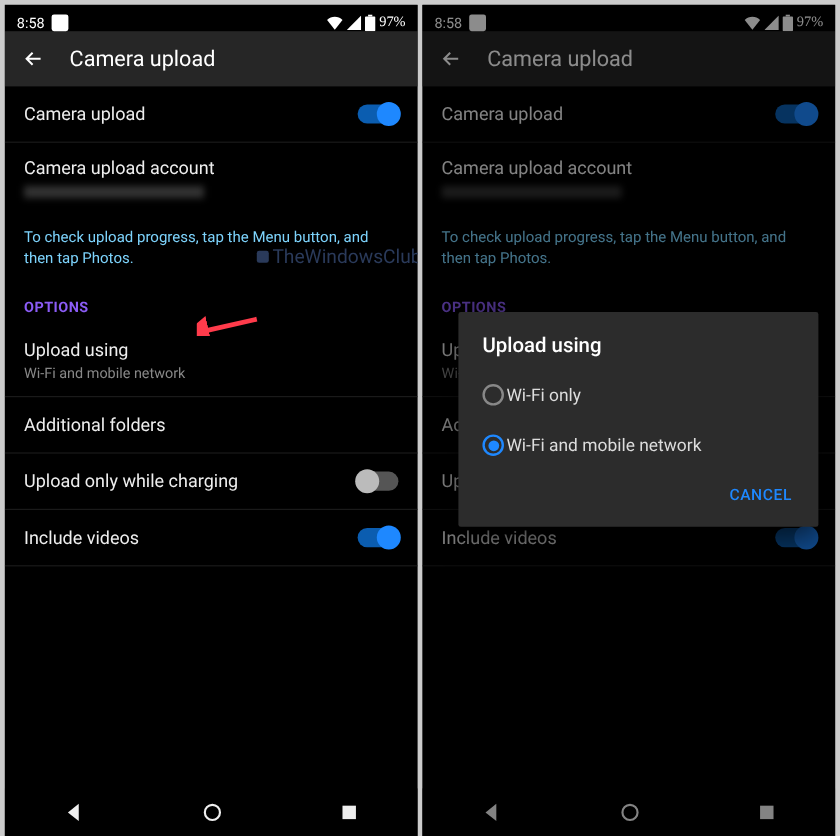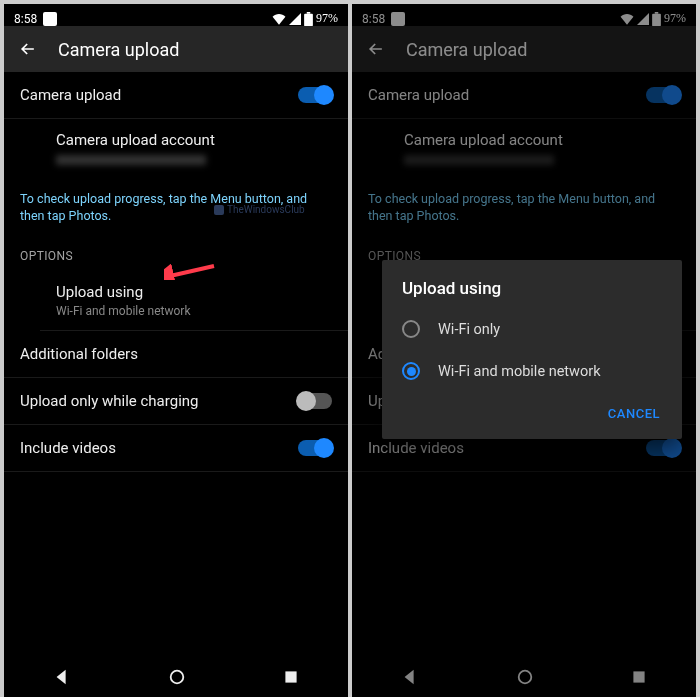--- a/index.html
+++ b/index.html
@@ -57,40 +57,40 @@
     .row {
       padding: 14px 16px;
       border-bottom: 1px solid #1a1a1a;
       display: flex;
       align-items: center;
       justify-content: space-between;
     }
     .row .labels { flex: 1; }
     .row .title { font-size: 15px; color: #eee; }
     .row .sub { font-size: 12px; color: #888; margin-top: 3px; }
-    .row.twoline { padding: 12px 16px; margin-left: 36px; }
+    .row.twoline { padding: 12px 16px; }
     .account-val {
       margin-top: 6px;
       height: 10px;
       width: 150px;
       filter: blur(3px);
       background: #333;
     }
     .helper {
       padding: 14px 16px 10px 16px;
       font-size: 12.5px;
       color: #7dd3fc;
       line-height: 1.35;
     }
     .section-header {
       padding: 14px 16px 8px 16px;
       font-size: 12px;
-      font-weight: 400;
+      font-weight: 700;
       letter-spacing: 0.4px;
-      color: #a3a3a3;
+      color: #8b5cf6;
     }
     .switch {
       width: 34px; height: 16px; border-radius: 10px; position: relative;
       background: #555;
     }
     .switch .knob {
       width: 20px; height: 20px; border-radius: 50%; background: #bbb;
       position: absolute; top: -2px; left: -2px;
     }
     .switch.on { background: #0b5db0; }
@@ -114,21 +114,21 @@
       border-radius: 2px;
       z-index: 10;
       box-shadow: 0 8px 24px rgba(0,0,0,0.6);
       color: #fff;
       padding-bottom: 6px;
     }
     .dialog-title {
       font-size: 17px; font-weight: 500; padding: 18px 20px 10px 20px;
     }
     .dialog-option {
-      display: flex; align-items: center; gap: 18px;
+      display: flex; align-items: center; gap: 2px;
       padding: 12px 20px;
       font-size: 14.5px; color: #ddd;
     }
     .radio {
       width: 18px; height: 18px; border-radius: 50%;
       border: 2px solid #888;
       display: flex; align-items: center; justify-content: center;
     }
     .radio.selected { border-color: #1e88ff; }
     .radio.selected::after {
@@ -137,21 +137,21 @@
     .dialog-actions {
       display: flex; justify-content: flex-end; padding: 8px 14px 6px 14px; align-items: flex-end;
     }
     .dialog-btn {
       color: #1e88ff; font-size: 13px; font-weight: 500; letter-spacing: 0.5px;
       padding: 6px 8px;
     }
     .watermark {
       position: absolute;
       top: 200px; left: 210px;
-      font-size: 10px; color: #2a3a5a;
+      font-size: 16px; color: #2a3a5a;
       display:flex;align-items:center;gap:3px;
     }
   </style>
 </head>
 <body>
 
 <div class="phone">
   <div class="statusbar">
     <div class="left">
       <span>8:58</span>

